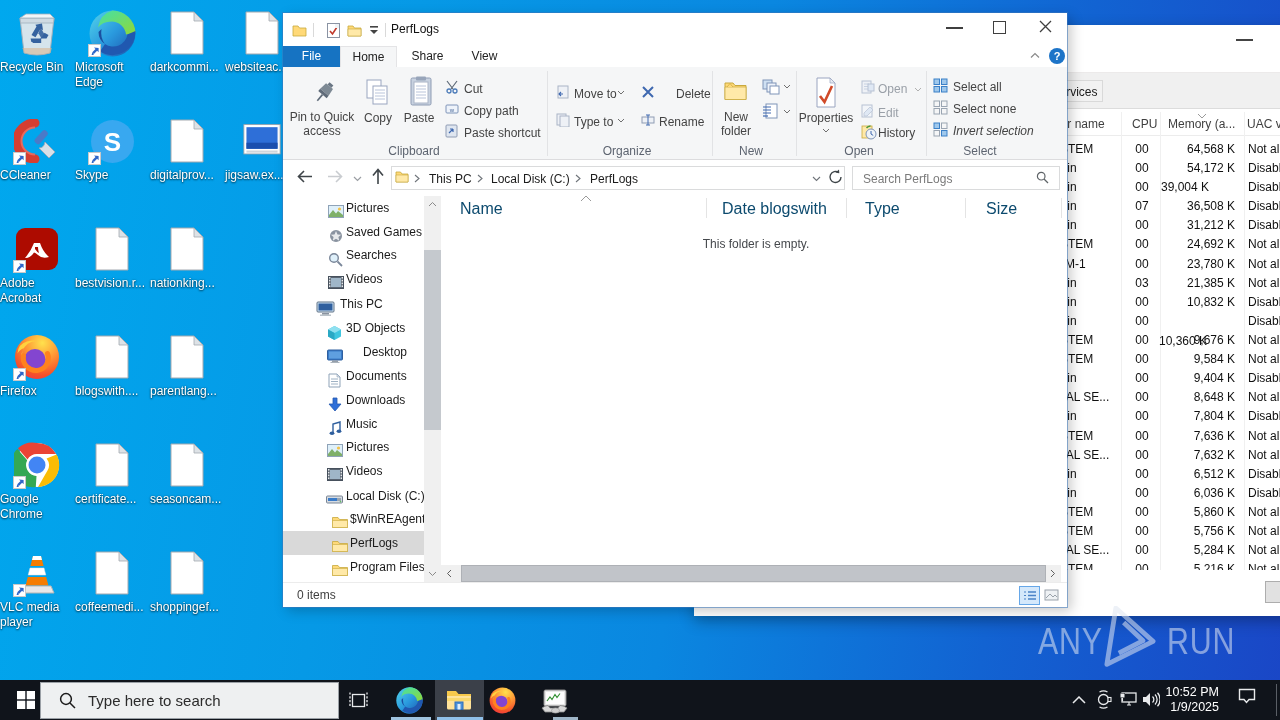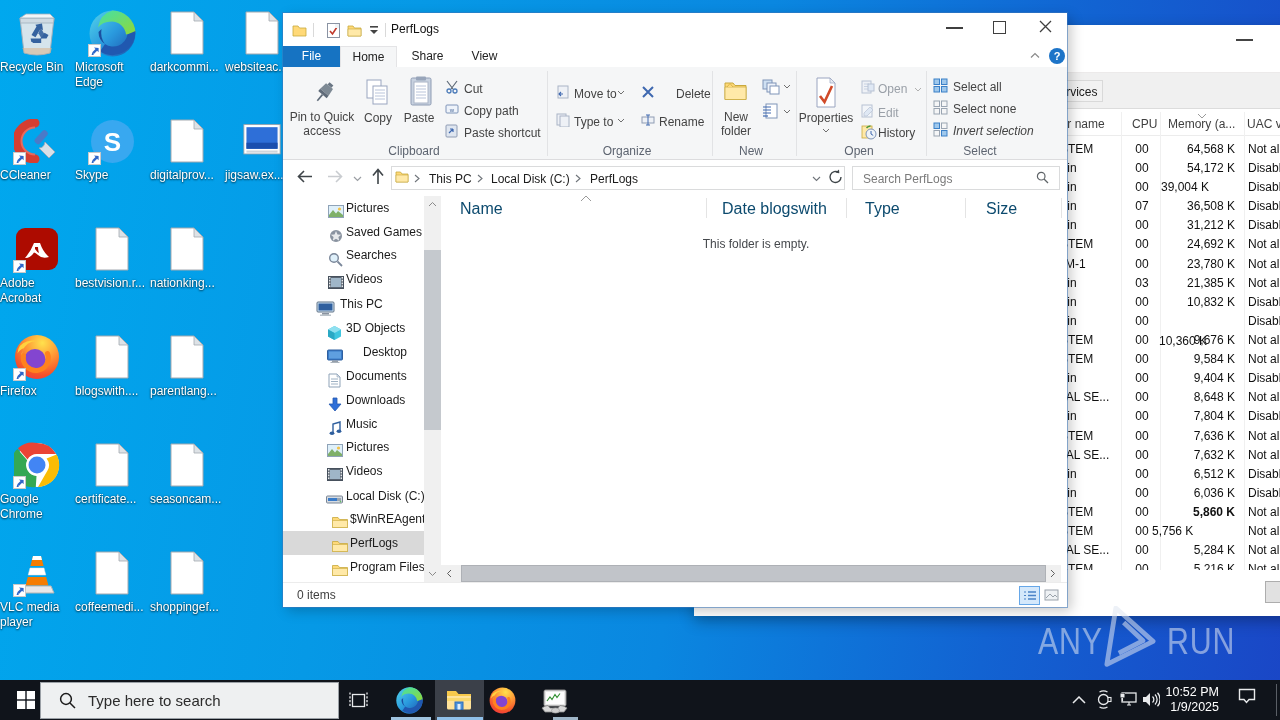--- a/index.html
+++ b/index.html
@@ -395,25 +395,25 @@
       <div class="tmtxt" style="left:350px;top:442px;">admin</div>
       <div class="tmtxt" style="left:440px;top:442px;width:16px;text-align:center;">00</div>
       <div class="tmtxt" style="left:441px;top:442px;width:100px;text-align:right;">6,512 K</div>
       <div class="tmtxt" style="left:554px;top:442px;">Disabled</div>
       <div class="tmtxt" style="left:350px;top:461px;">admin</div>
       <div class="tmtxt" style="left:440px;top:461px;width:16px;text-align:center;">00</div>
       <div class="tmtxt" style="left:441px;top:461px;width:100px;text-align:right;">6,036 K</div>
       <div class="tmtxt" style="left:554px;top:461px;">Disabled</div>
       <div class="tmtxt" style="left:350px;top:480px;">SYSTEM</div>
       <div class="tmtxt" style="left:440px;top:480px;width:16px;text-align:center;">00</div>
-      <div class="tmtxt" style="left:441px;top:480px;width:100px;text-align:right;font-weight:bold;">5,860 K</div>
+      <div class="tmtxt" style="left:441px;top:480px;width:100px;text-align:right;">5,860 K</div>
       <div class="tmtxt" style="left:554px;top:480px;">Not allowed</div>
       <div class="tmtxt" style="left:350px;top:499px;">SYSTEM</div>
       <div class="tmtxt" style="left:440px;top:499px;width:16px;text-align:center;">00</div>
-      <div class="tmtxt" style="left:458px;top:499px;width:100px;text-align:left;">5,756 K</div>
+      <div class="tmtxt" style="left:441px;top:499px;width:100px;text-align:right;">5,756 K</div>
       <div class="tmtxt" style="left:554px;top:499px;">Not allowed</div>
       <div class="tmtxt" style="left:347px;top:518px;">LOCAL SE...</div>
       <div class="tmtxt" style="left:440px;top:518px;width:16px;text-align:center;">00</div>
       <div class="tmtxt" style="left:441px;top:518px;width:100px;text-align:right;">5,284 K</div>
       <div class="tmtxt" style="left:554px;top:518px;">Not allowed</div>
       <div class="tmtxt" style="left:350px;top:537px;">SYSTEM</div>
       <div class="tmtxt" style="left:440px;top:537px;width:16px;text-align:center;">00</div>
       <div class="tmtxt" style="left:441px;top:537px;width:100px;text-align:right;">5,216 K</div>
       <div class="tmtxt" style="left:554px;top:537px;">Not allowed</div>
     </div>

